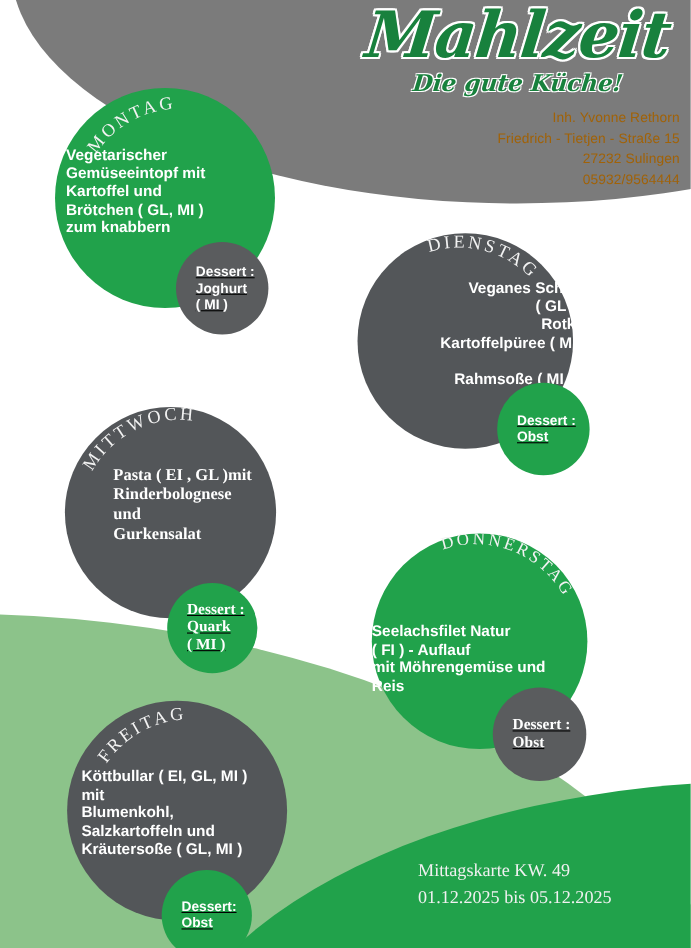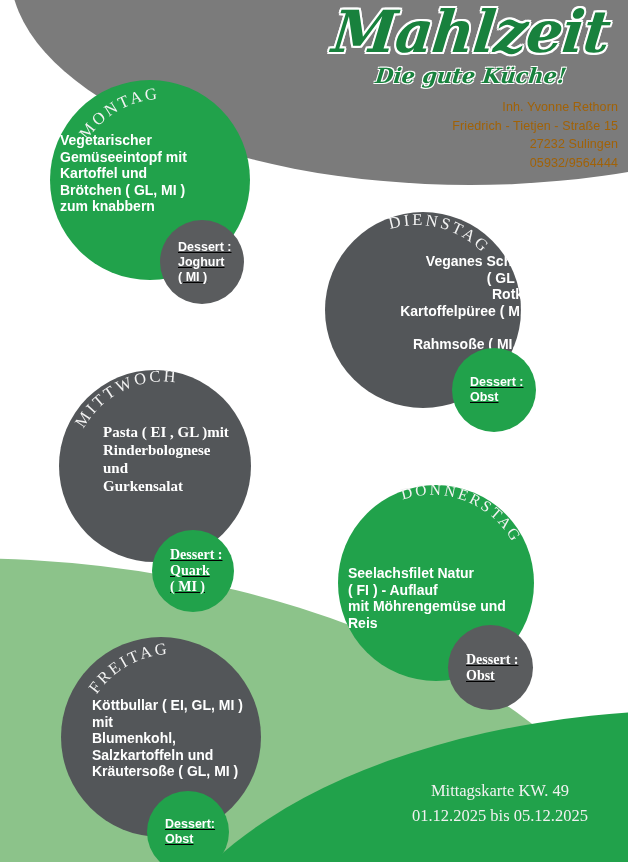--- a/index.html
+++ b/index.html
@@ -138,21 +138,21 @@
     fill: #f2f2f2;
     letter-spacing: 2.6px;
   }
 
   
   .footer-text {
     position: absolute;
     left: 380px;
     top: 778px;
     width: 240px;
-    text-align: center;
+    text-align: left;
     color: #f1f1f1;
     font-family: "Liberation Serif", serif;
     font-size: 16.5px;
     line-height: 25px;
   }
   .footer-text div { white-space: nowrap; }
 </style>
 </head>
 <body>
 
@@ -238,36 +238,36 @@
 Quark
 ( MI )</div>
   </div>
 
   <div class="day green" style="left:338px; top:485px; width:196px; height:196px;">
     <svg class="daylabel" viewBox="0 0 196 196">
       <path id="arc-donnerstag" d="M 42,26 A 92,92 0 0 1 186,96" fill="none"></path>
       <text font-size="15.5"><textPath href="#arc-donnerstag" startOffset="13%">DONNERSTAG</textPath></text>
     </svg>
   </div>
-  <div class="meal" style="left:348px; top:565px; width:205px;">Seelachsfilet Natur
+  <div class="meal" style="left:338px; top:565px; width:205px;">Seelachsfilet Natur
 ( FI ) - Auflauf
 mit Möhrengemüse und
 Reis</div>
   <div class="dessert gray" style="left:448px; top:625px; width:85px; height:85px;">
     <div class="dessert-text serif">Dessert :
 Obst</div>
   </div>
 
   <div class="day gray" style="left:61px; top:637px; width:200px; height:200px;">
     <svg class="daylabel" viewBox="0 0 200 200">
       <path id="arc-freitag" d="M 20,108 A 92,92 0 0 1 152,26" fill="none"></path>
       <text font-size="16.5"><textPath href="#arc-freitag" startOffset="29%">FREITAG</textPath></text>
     </svg>
   </div>
-  <div class="meal" style="left:92px; top:697px; width:200px;">Köttbullar ( EI, GL, MI )
+  <div class="meal" style="left:74px; top:697px; width:200px;">Köttbullar ( EI, GL, MI )
 mit
 Blumenkohl,
 Salzkartoffeln und
 Kräutersoße ( GL, MI )</div>
   <div class="dessert green" style="left:147px; top:791px; width:82px; height:82px;">
     <div class="dessert-text">Dessert:
 Obst</div>
   </div>
 
   <div class="footer-text">

